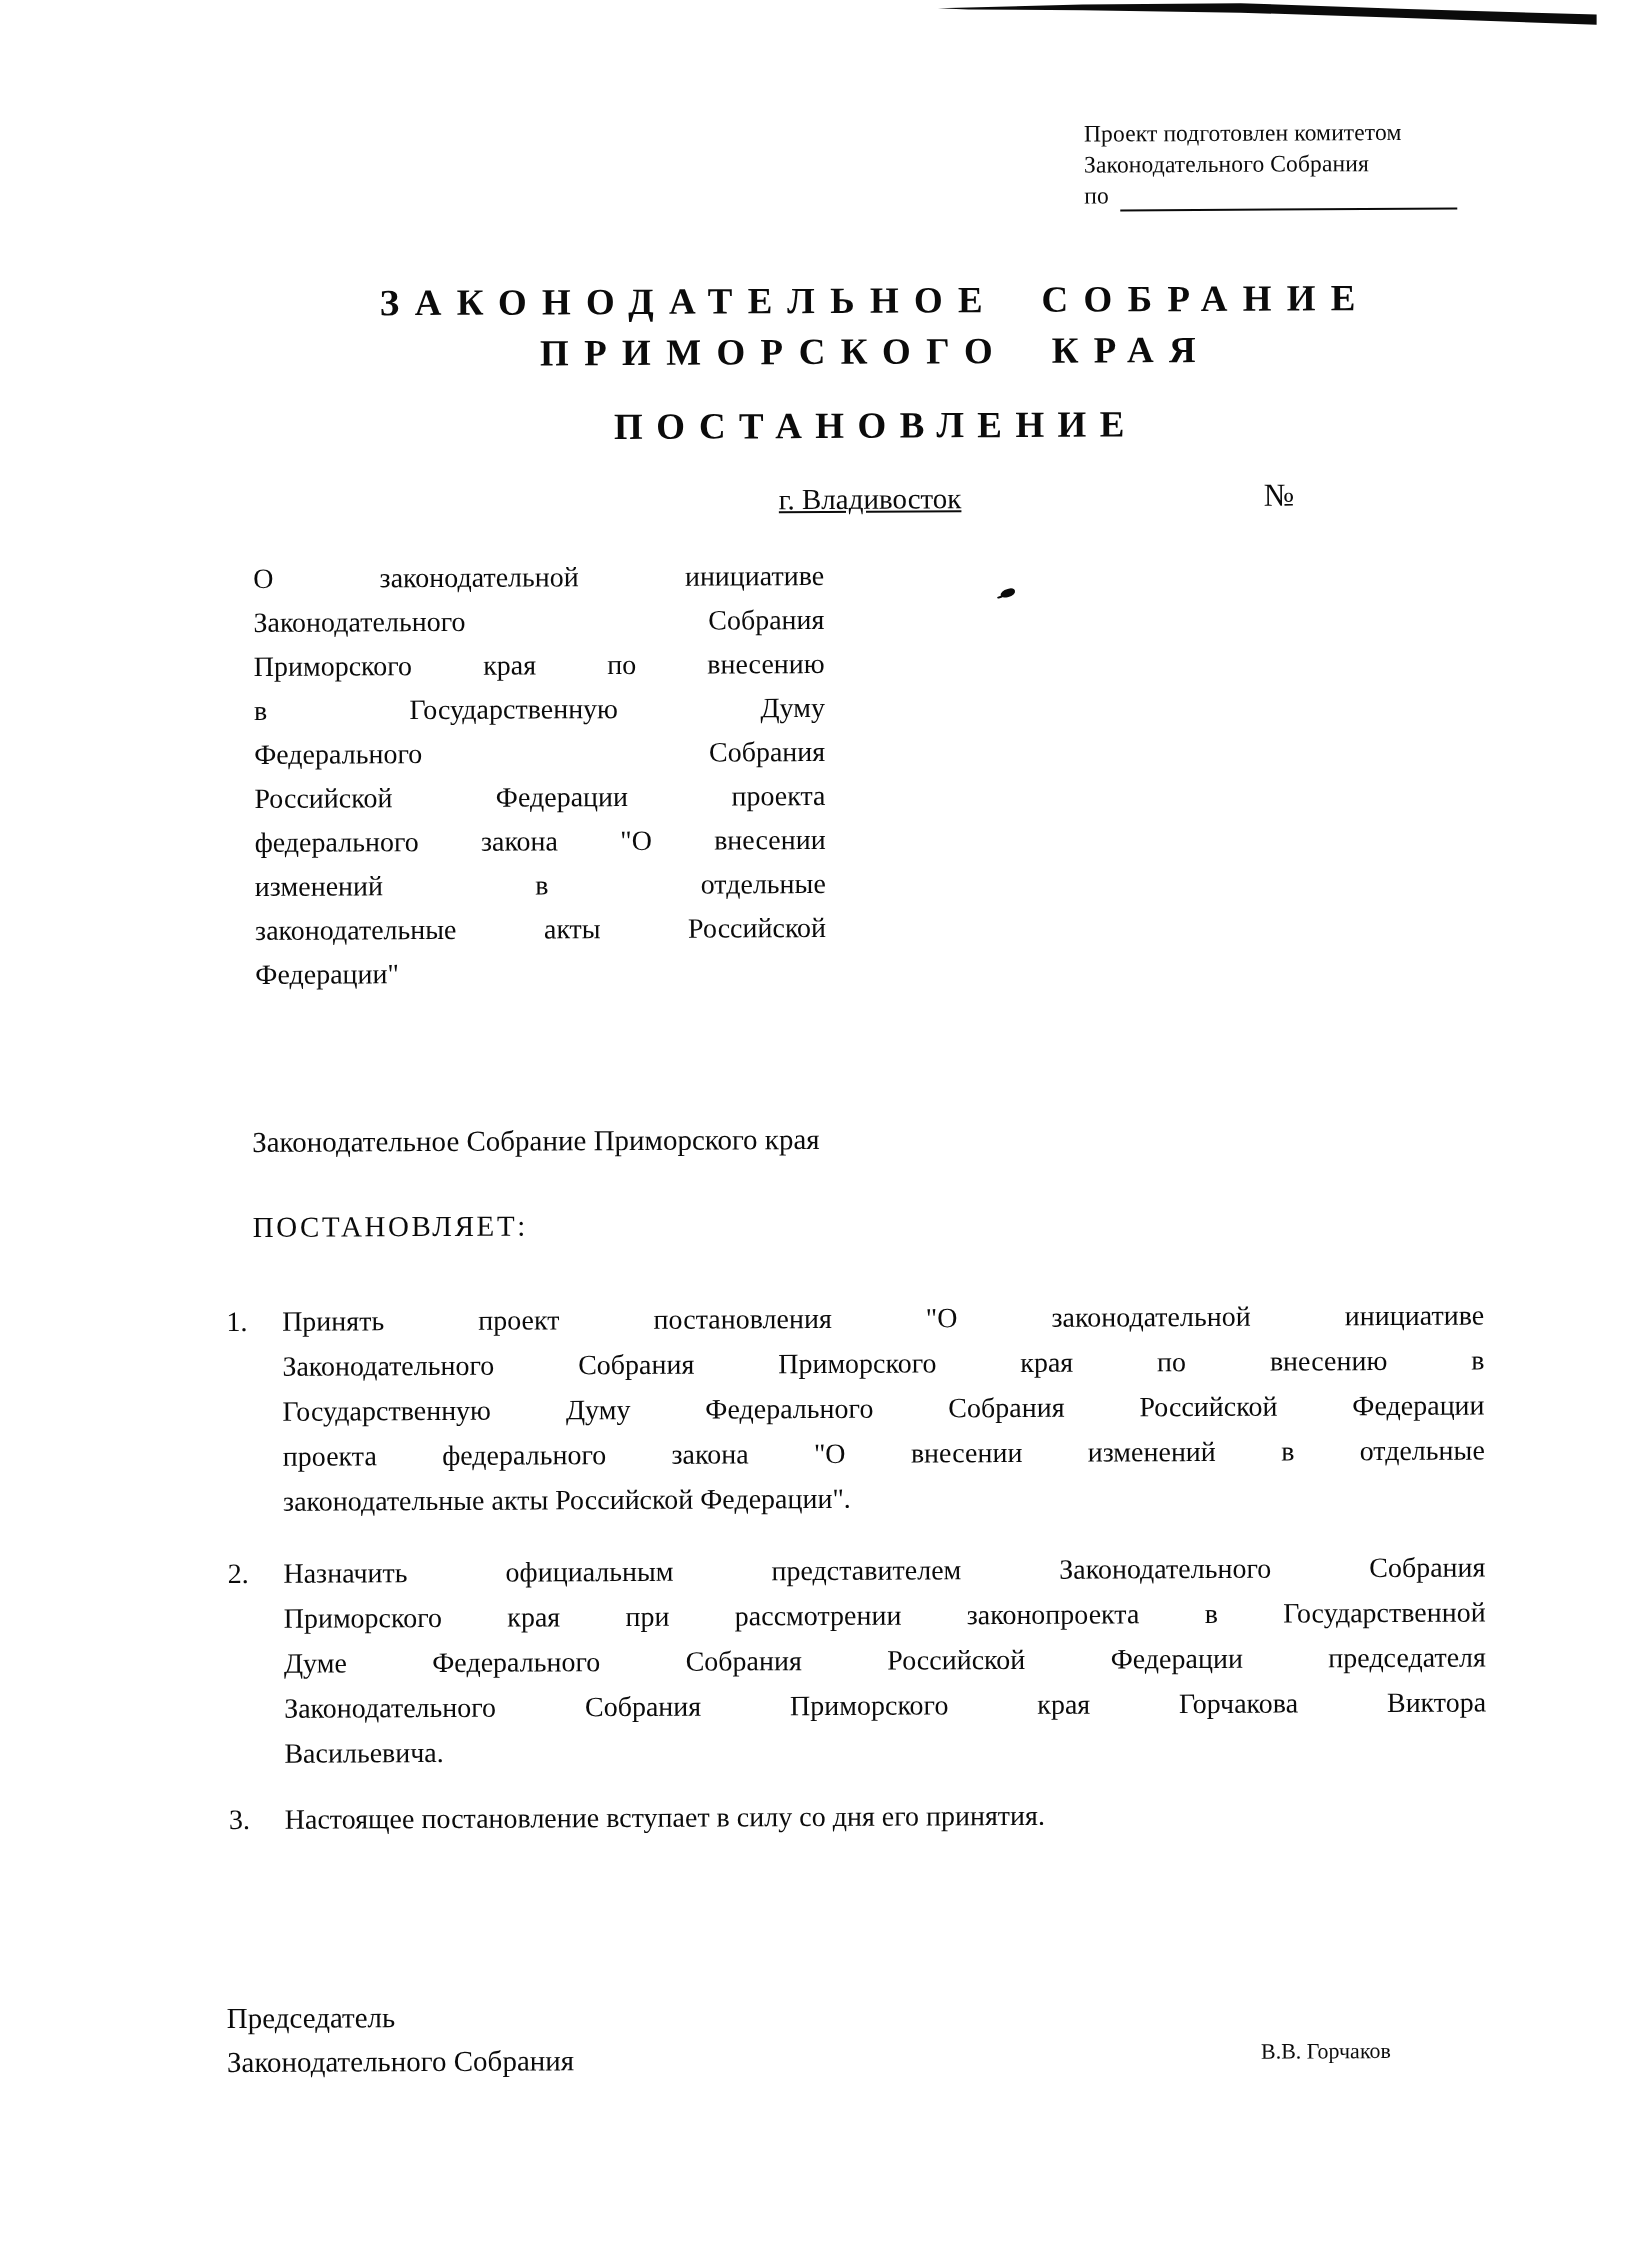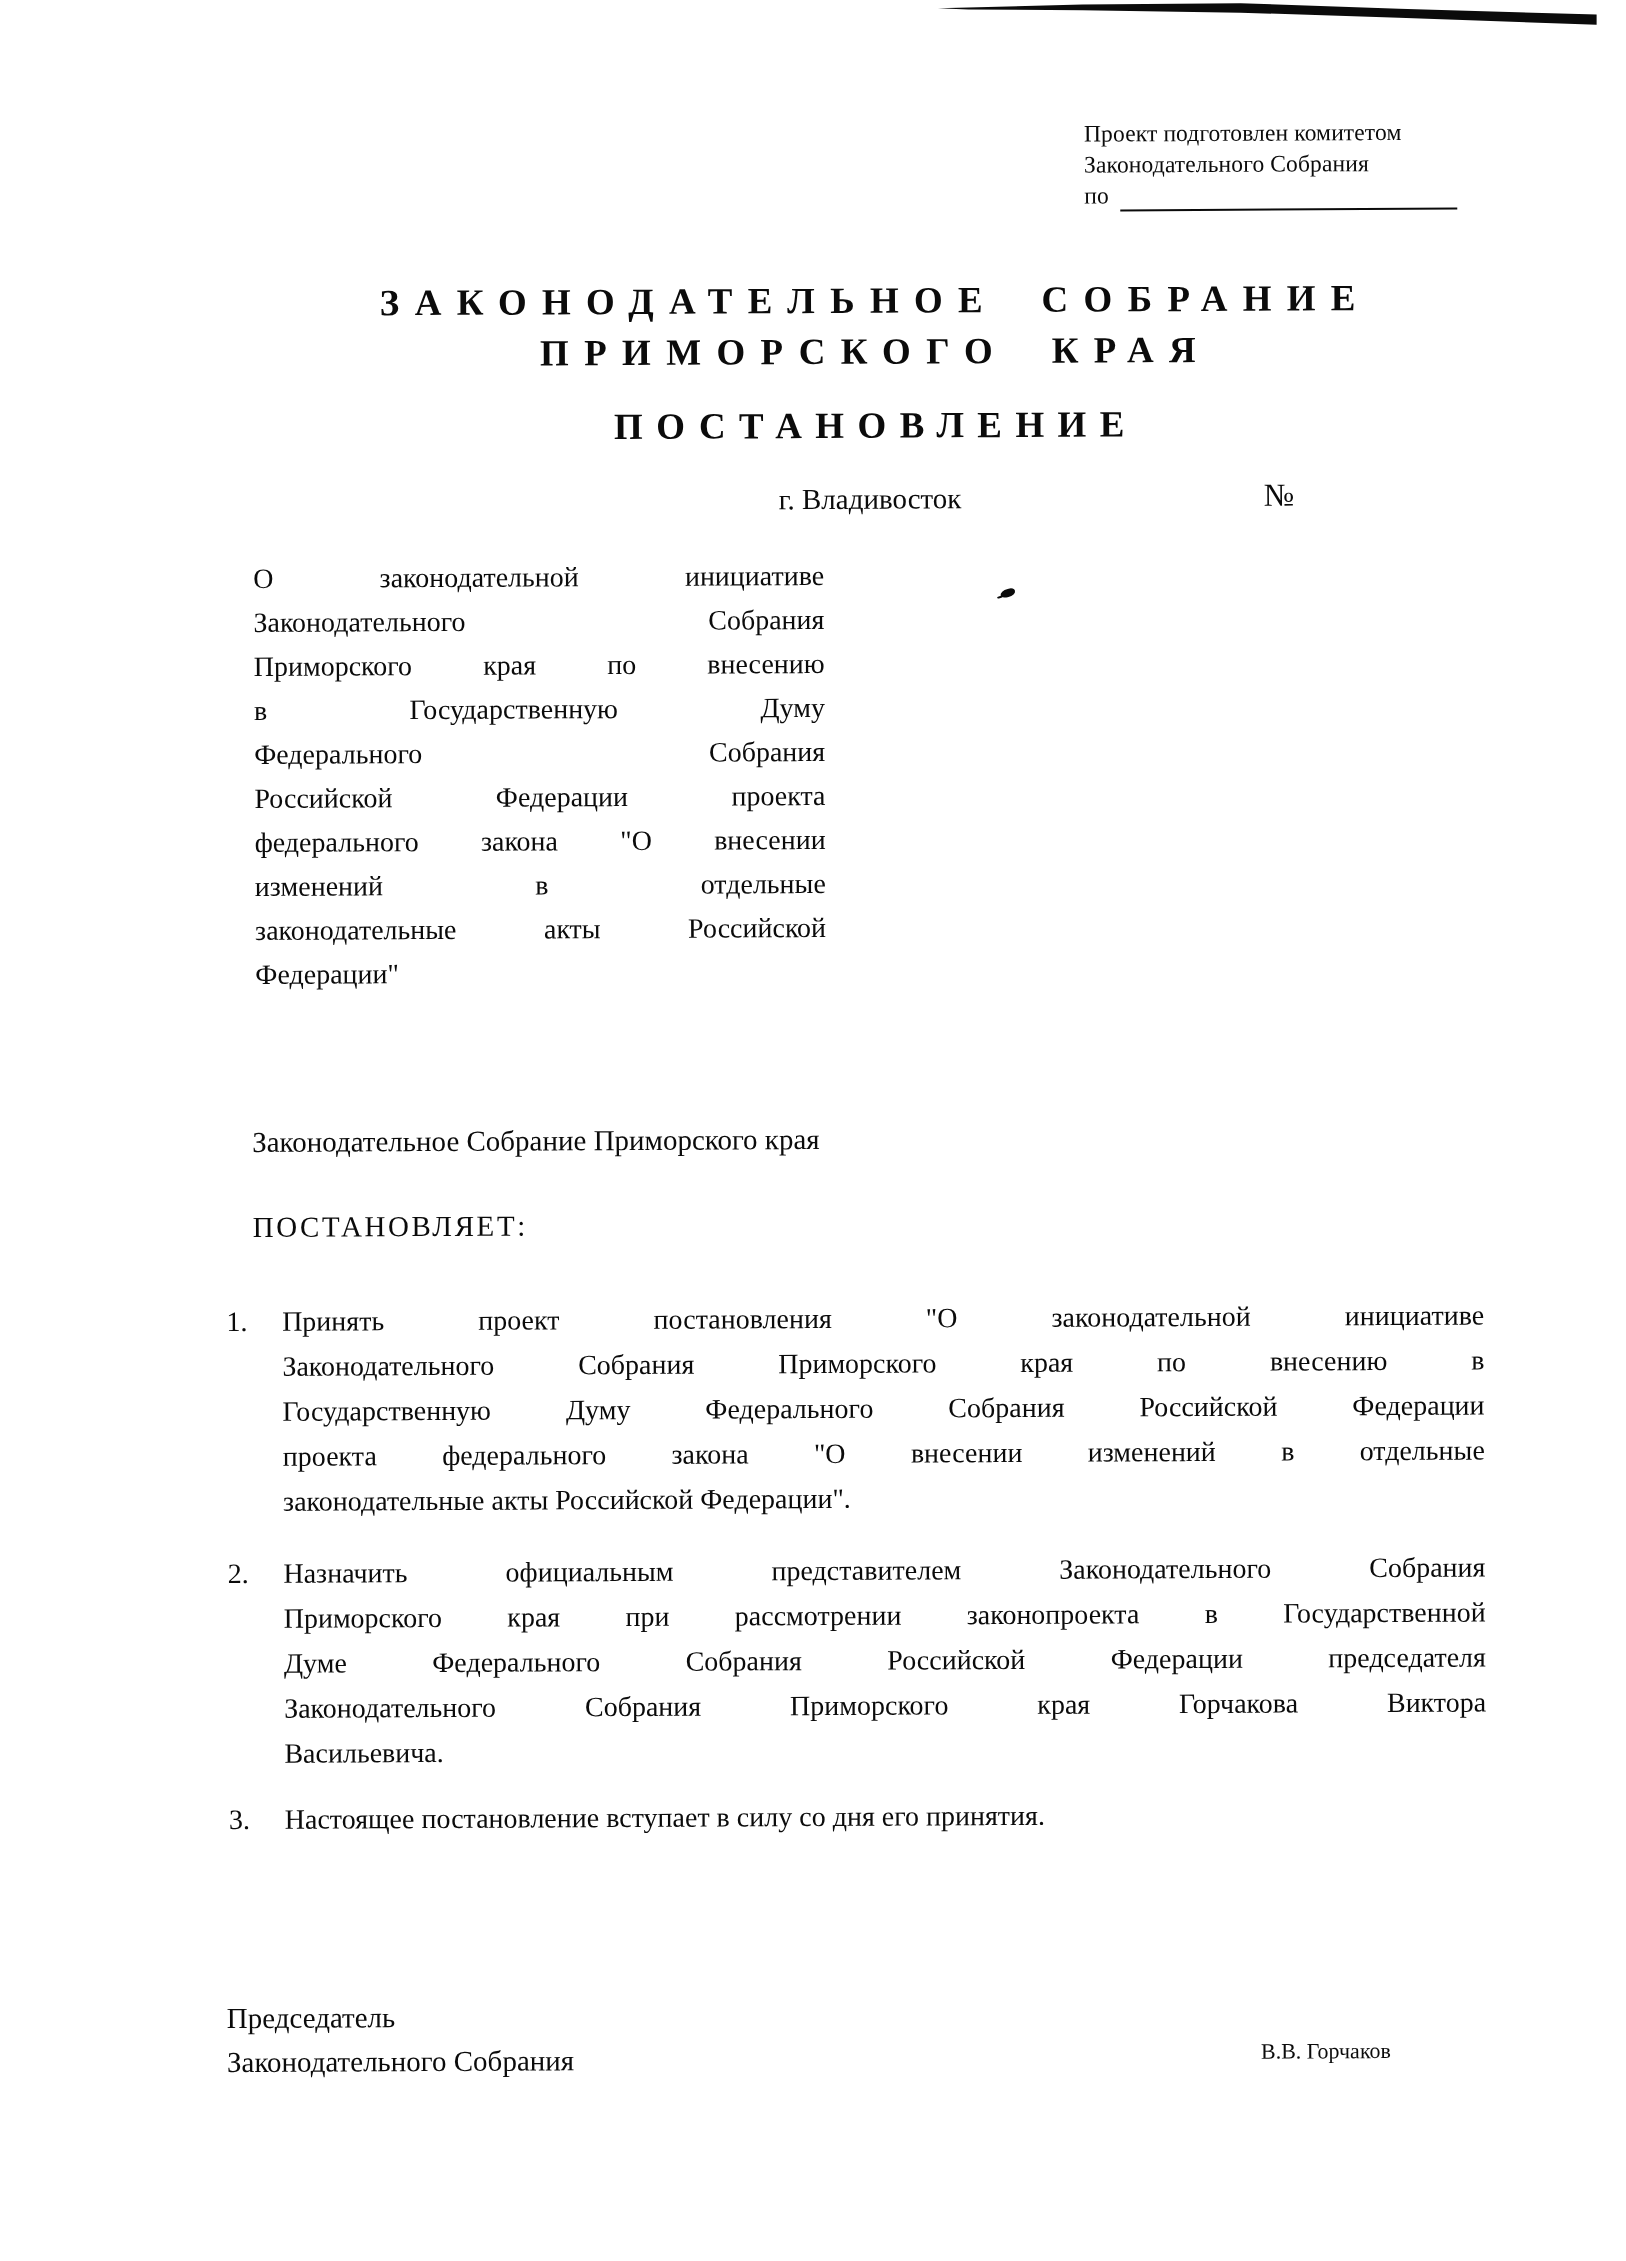--- a/index.html
+++ b/index.html
@@ -57,21 +57,21 @@
   }
   .doc-type{
     font-size:37px; line-height:51px;
     letter-spacing:13.4px;
     margin-top:23px;
     white-space:nowrap;
   }
 
   .city{
     left:781px; top:480px;
-    font-size:29px; line-height:38px;
+    font-size:29px; line-height:38px;text-decoration:underline;
   }
   .num-sign{
     left:1266px; top:477px;
     font-size:32px; line-height:41px;
   }
 
   
   .jline{
     text-align:justify;
     text-align-last:justify;

